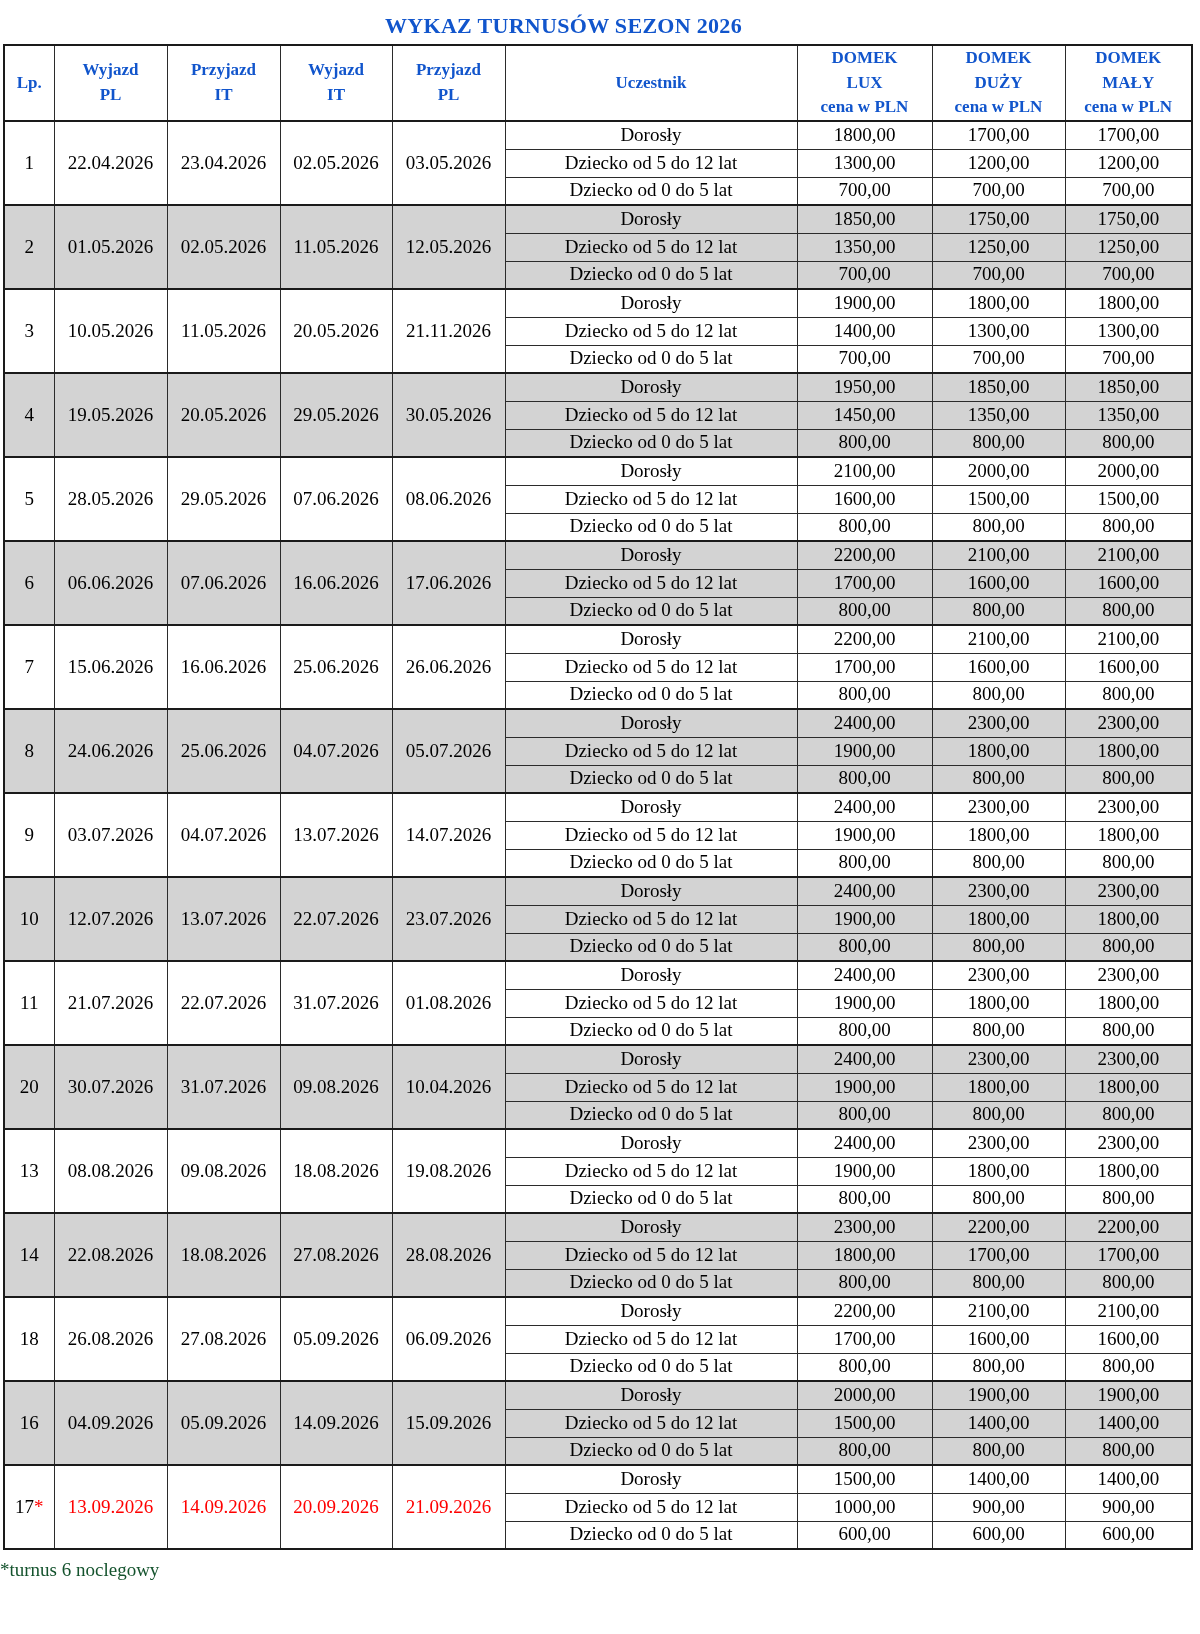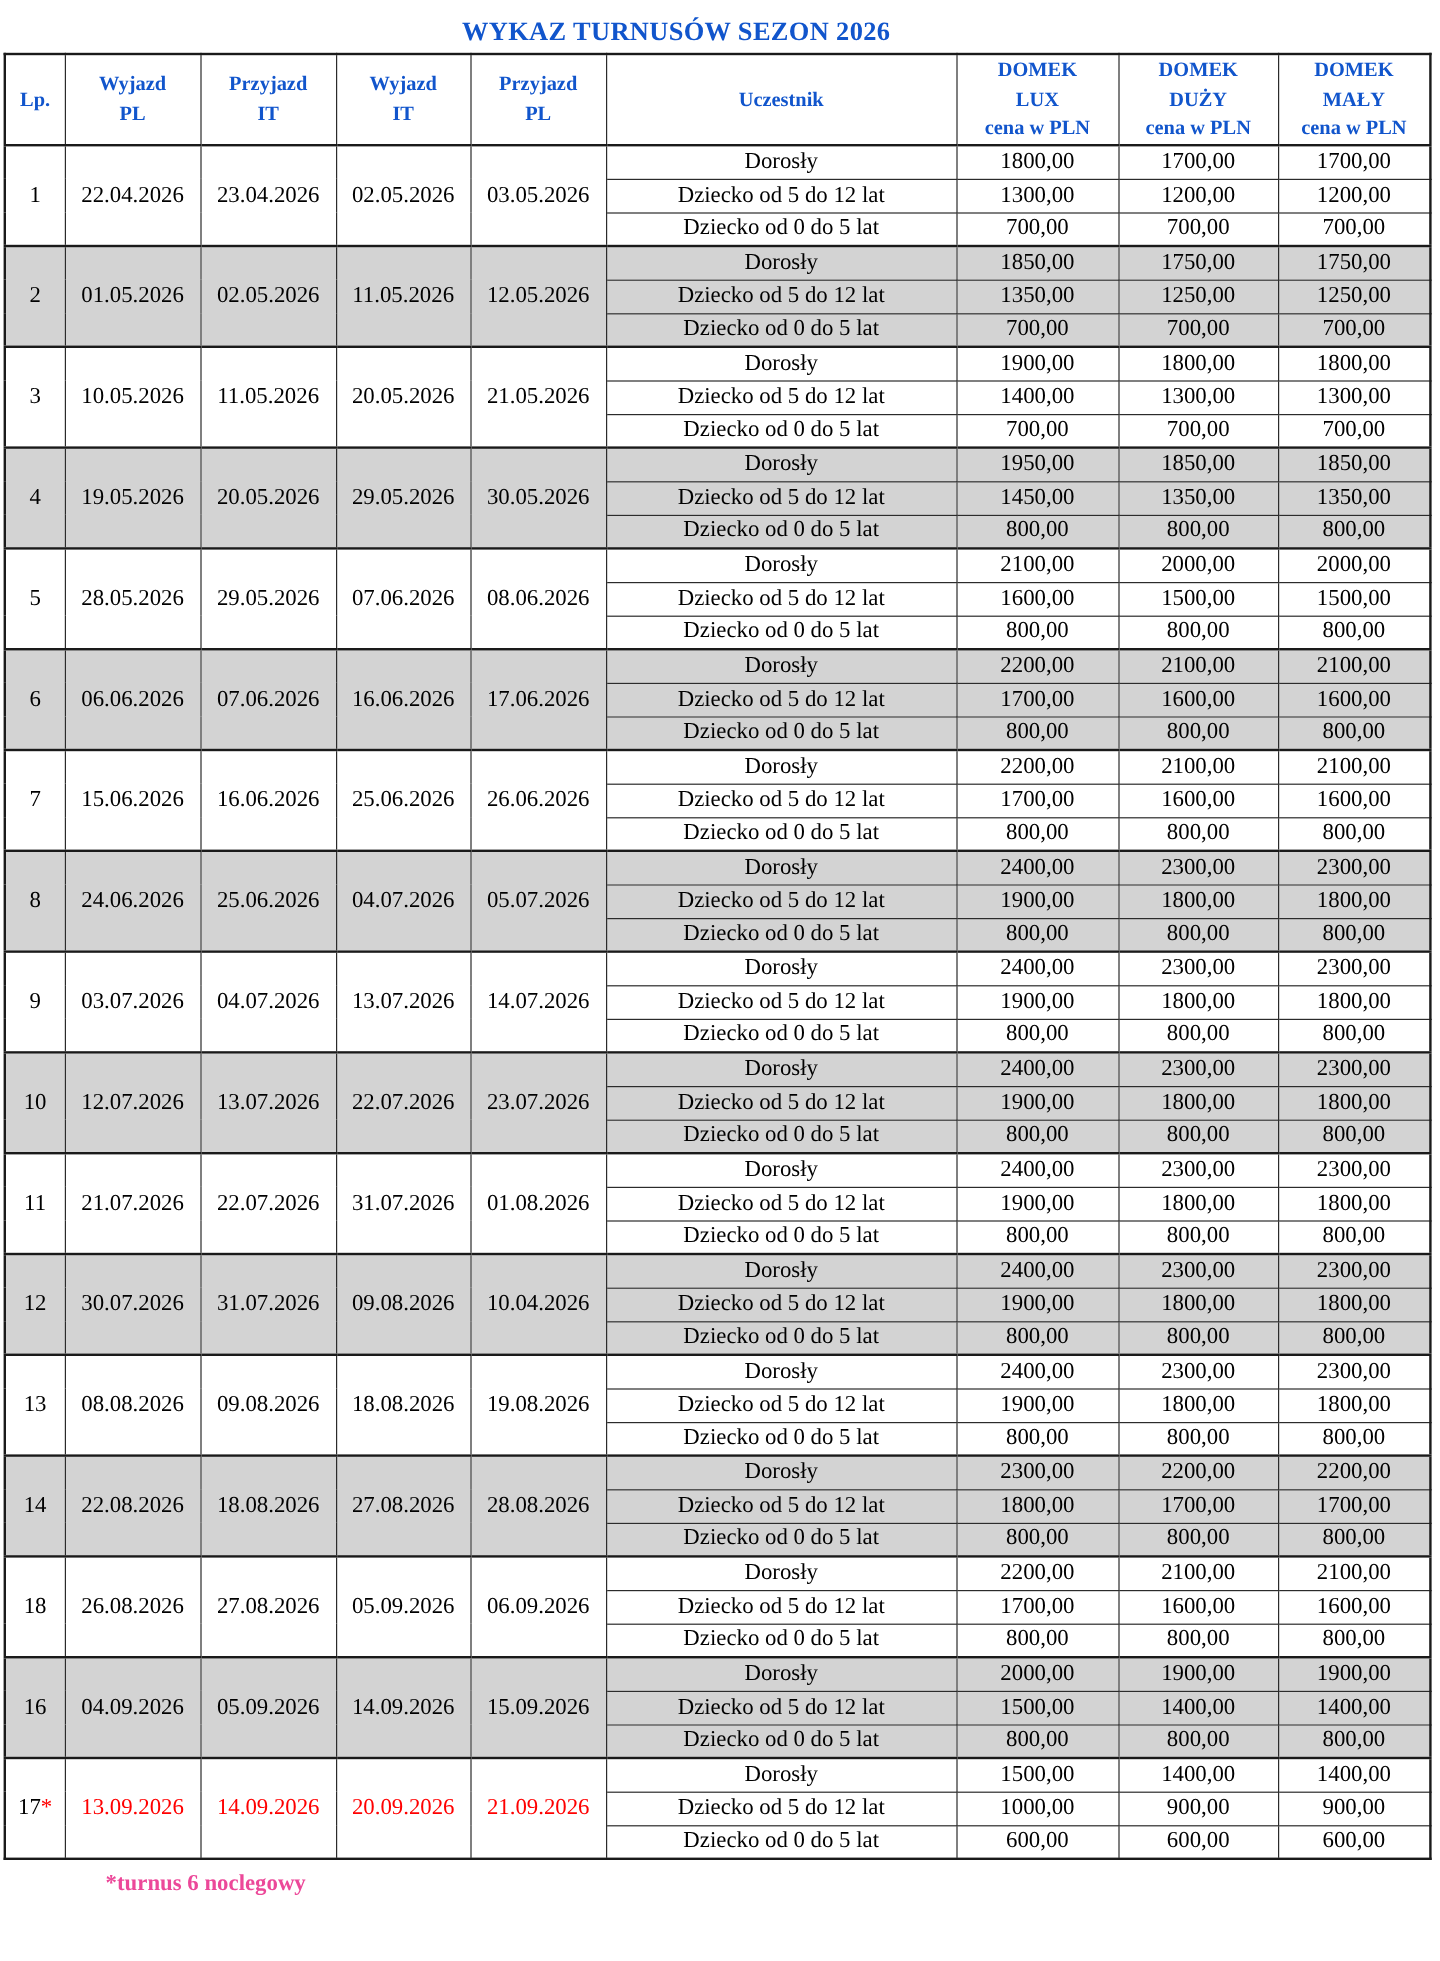--- a/index.html
+++ b/index.html
@@ -49,24 +49,23 @@
     font-size: 19px;
     color: #000000;
     height: 28px;
     line-height: 1.1;
   }
   tbody tr.group-start td { border-top: 2px solid #1a1a1a; }
   tbody tr.shaded td { background: #D3D3D3; }
   td.red, span.red { color: #FF0000; }
 
   .footnote {
-    color: #ec4899;
-    font-weight: bold;
+    color: #14532d;
+    font-weight: normal;
     font-size: 19px;
-    margin-left: 88px;
     margin-top: 9px;
   }
 </style>
 </head>
 <body>
 
 <div class="page">
   <div class="title">WYKAZ TURNUSÓW SEZON 2026</div>
 
   <table class="turnusy">
@@ -139,21 +138,21 @@
           <td>Dziecko od 0 do 5 lat</td>
           <td>700,00</td>
           <td>700,00</td>
           <td>700,00</td>
         </tr>
         <tr class="group-start">
           <td rowspan="3">3</td>
           <td rowspan="3">10.05.2026</td>
           <td rowspan="3">11.05.2026</td>
           <td rowspan="3">20.05.2026</td>
-          <td rowspan="3">21.05.2026</td>
+          <td rowspan="3">21.11.2026</td>
           <td>Dorosły</td>
           <td>1900,00</td>
           <td>1800,00</td>
           <td>1800,00</td>
         </tr>
         <tr>
           <td>Dziecko od 5 do 12 lat</td>
           <td>1400,00</td>
           <td>1300,00</td>
           <td>1300,00</td>
@@ -342,21 +341,21 @@
           <td>1800,00</td>
           <td>1800,00</td>
         </tr>
         <tr>
           <td>Dziecko od 0 do 5 lat</td>
           <td>800,00</td>
           <td>800,00</td>
           <td>800,00</td>
         </tr>
         <tr class="shaded group-start">
-          <td rowspan="3">12</td>
+          <td rowspan="3">20</td>
           <td rowspan="3">30.07.2026</td>
           <td rowspan="3">31.07.2026</td>
           <td rowspan="3">09.08.2026</td>
           <td rowspan="3">10.04.2026</td>
           <td>Dorosły</td>
           <td>2400,00</td>
           <td>2300,00</td>
           <td>2300,00</td>
         </tr>
         <tr class="shaded">

